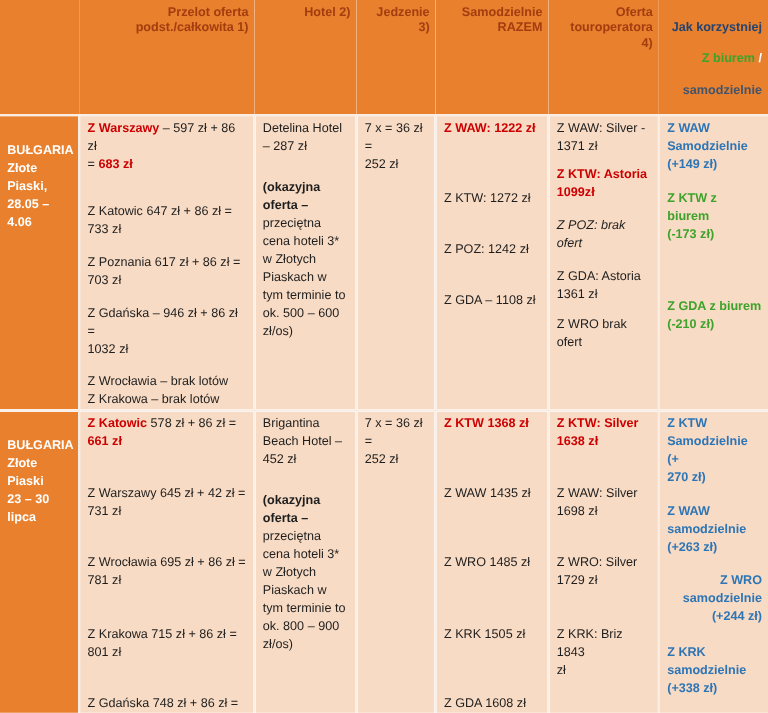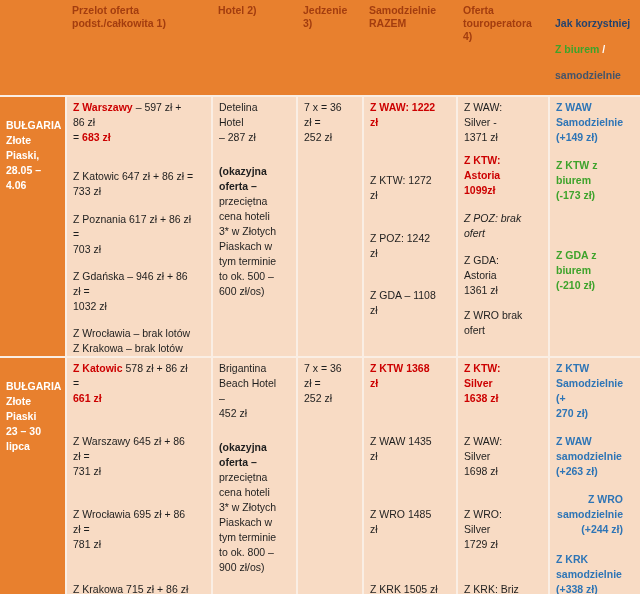--- a/index.html
+++ b/index.html
@@ -16,23 +16,23 @@
   }
   *{box-sizing:border-box;}
   html,body{margin:0;padding:0;}
   body{width:640px;height:594px;overflow:hidden;background:#fff;
        font-family:"Liberation Sans",sans-serif;}
   .page{width:640px;height:594px;overflow:hidden;}
   table{border-collapse:collapse;width:640px;table-layout:fixed;border:0;}
   td,th{vertical-align:top;overflow:hidden;}
   thead tr{height:44px;}
   th{background:var(--orange);color:var(--header-text);font-weight:bold;
-     font-size:10.5px;line-height:13px;text-align:left;white-space:pre-line;
+     font-size:10.5px;line-height:13px;text-align:right;white-space:pre-line;
      padding:4px 5px 0 6px;border:0;}
-  td{border:2px solid var(--border);padding:3px 17px 0 6px;}
+  td{border:2px solid var(--border);padding:3px 5px 0 6px;}
   td:first-child{border-left:0;}
   td:last-child,th:last-child{border-right:0;}
   tbody tr:last-child td{border-bottom:0;}
   tr.row0{height:214px;}
   tr.row1{height:336px;}
   .label-cell{background:var(--orange);color:#fff;font-weight:bold;
               font-size:10.5px;line-height:15px;white-space:pre-line;
               padding:21px 3px 0 6px;}
   .cell{background:var(--cell-bg);color:var(--body-text);font-size:10.5px;}
   .para{line-height:15px;white-space:pre-line;}
@@ -134,21 +134,21 @@
           </td>
         </tr>
         <tr class="row1">
           <td class="label-cell">BUŁGARIA
 Złote Piaski
 23 – 30
 lipca</td>
           <td class="cell">
             <div class="para"><span class="s-red">Z Katowic</span><span> 578 zł + 86 zł =
 </span><span class="s-red">661 zł</span></div>
-            <div class="para" style="margin-top: 28px;"><span>Z Warszawy 645 zł + 86 zł =
+            <div class="para" style="margin-top: 28px;"><span>Z Warszawy 645 zł + 42 zł =
 731 zł</span></div>
             <div class="para" style="margin-top: 28px;"><span>Z Wrocławia 695 zł + 86 zł =
 781 zł</span></div>
             <div class="para" style="margin-top: 30px;"><span>Z Krakowa 715 zł + 86 zł =
 801 zł</span></div>
             <div class="para" style="margin-top: 27px;"><span>Z Gdańska 748 zł + 86 zł =
 834 zł</span></div>
           </td>
           <td class="cell">
             <div class="para"><span>Brigantina

